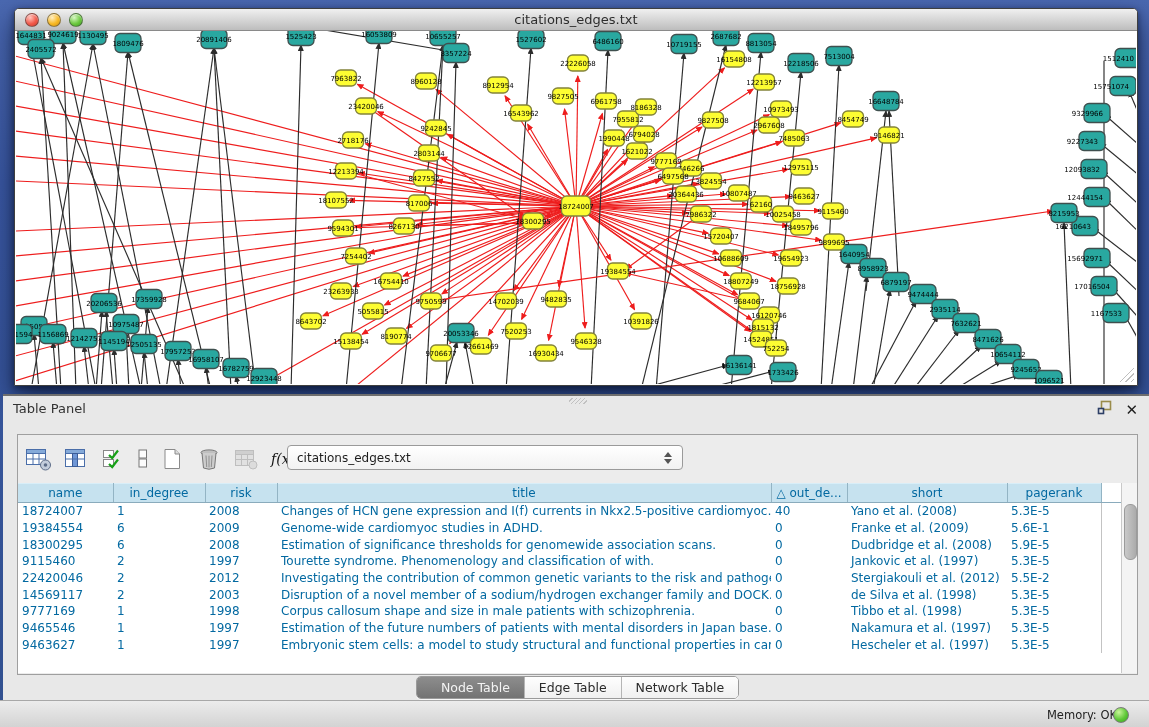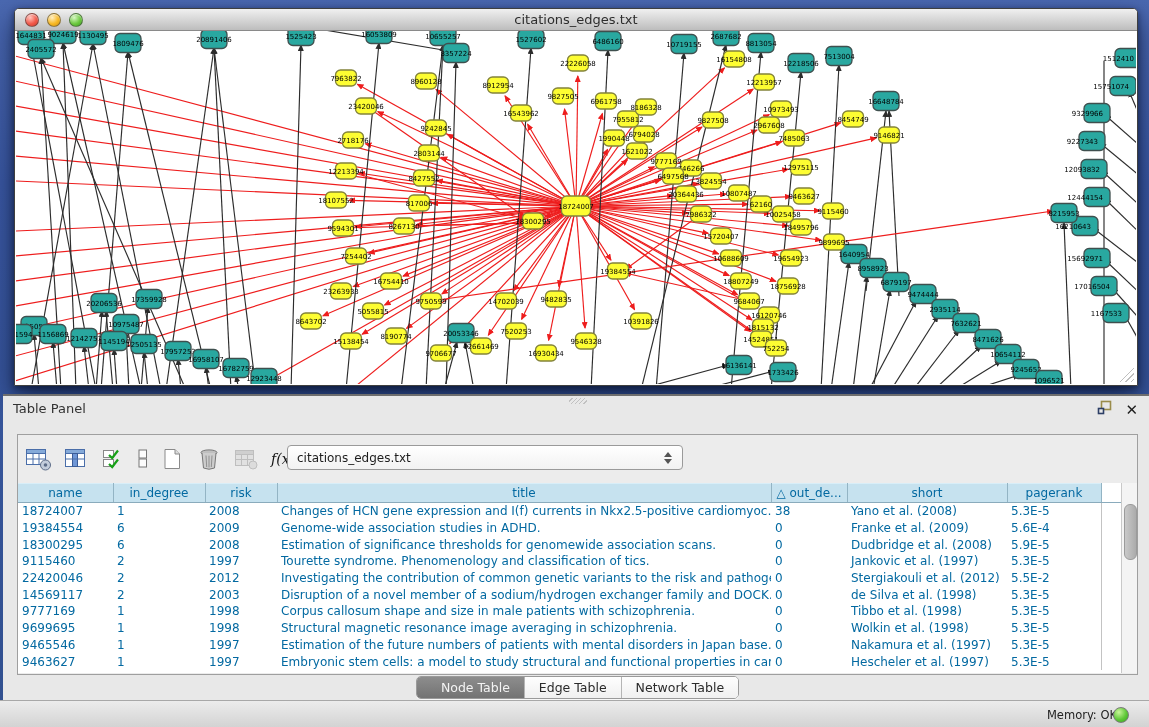--- a/index.html
+++ b/index.html
@@ -639,50 +639,50 @@
             <th>pagerank</th>
             <th class="filler"></th>
           </tr>
         </thead>
         <tbody>
           <tr>
             <td>18724007</td>
             <td>1</td>
             <td>2008</td>
             <td>Changes of HCN gene expression and I(f) currents in Nkx2.5-positive cardiomyoc…</td>
-            <td>38</td>
+            <td>40</td>
             <td>Yano et al. (2008)</td>
             <td>5.3E-5</td>
             <td class="filler"></td>
           </tr>
           <tr>
             <td>19384554</td>
             <td>6</td>
             <td>2009</td>
-            <td>Genome-wide association studies in ADHD.</td>
+            <td>Genome-wide cardiomyoc studies in ADHD.</td>
             <td>0</td>
             <td>Franke et al. (2009)</td>
-            <td>5.6E-4</td>
+            <td>5.6E-1</td>
             <td class="filler"></td>
           </tr>
           <tr>
             <td>18300295</td>
             <td>6</td>
             <td>2008</td>
             <td>Estimation of significance thresholds for genomewide association scans.</td>
             <td>0</td>
             <td>Dudbridge et al. (2008)</td>
             <td>5.9E-5</td>
             <td class="filler"></td>
           </tr>
           <tr>
             <td>9115460</td>
             <td>2</td>
             <td>1997</td>
-            <td>Tourette syndrome. Phenomenology and classification of tics.</td>
+            <td>Tourette syndrome. Phenomenology and classification of with.</td>
             <td>0</td>
             <td>Jankovic et al. (1997)</td>
             <td>5.3E-5</td>
             <td class="filler"></td>
           </tr>
           <tr>
             <td>22420046</td>
             <td>2</td>
             <td>2012</td>
             <td>Investigating the contribution of common genetic variants to the risk and pathogen…</td>
@@ -701,30 +701,20 @@
             <td>5.3E-5</td>
             <td class="filler"></td>
           </tr>
           <tr>
             <td>9777169</td>
             <td>1</td>
             <td>1998</td>
             <td>Corpus callosum shape and size in male patients with schizophrenia.</td>
             <td>0</td>
             <td>Tibbo et al. (1998)</td>
-            <td>5.3E-5</td>
-            <td class="filler"></td>
-          </tr>
-          <tr>
-            <td>9699695</td>
-            <td>1</td>
-            <td>1998</td>
-            <td>Structural magnetic resonance image averaging in schizophrenia.</td>
-            <td>0</td>
-            <td>Wolkin et al. (1998)</td>
             <td>5.3E-5</td>
             <td class="filler"></td>
           </tr>
           <tr>
             <td>9465546</td>
             <td>1</td>
             <td>1997</td>
             <td>Estimation of the future numbers of patients with mental disorders in Japan base…</td>
             <td>0</td>
             <td>Nakamura et al. (1997)</td>

